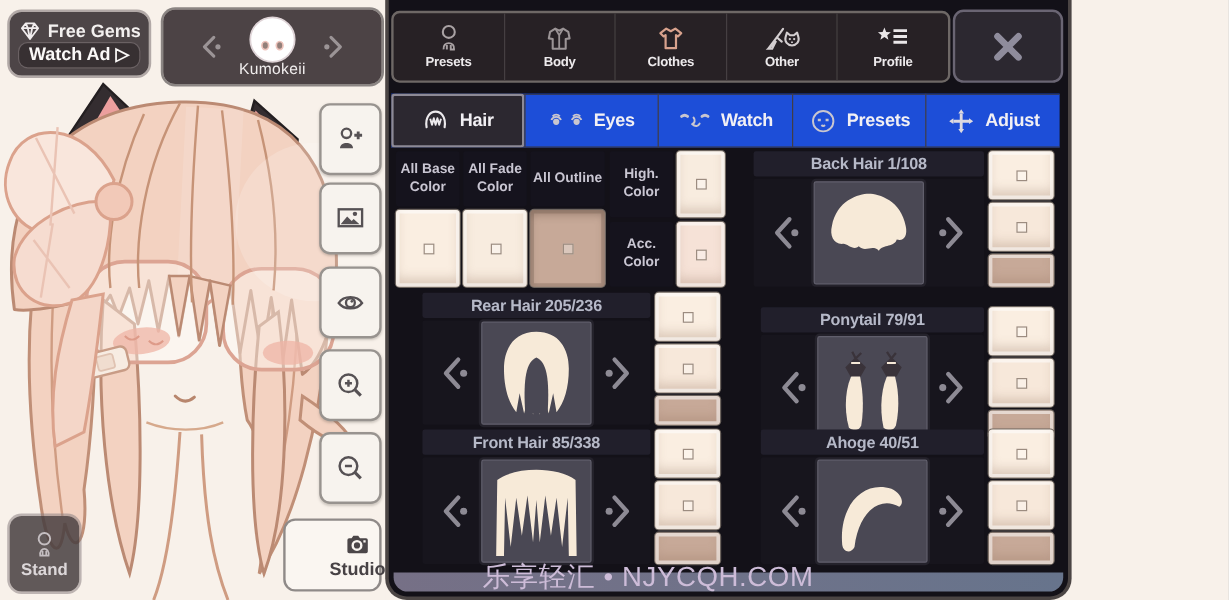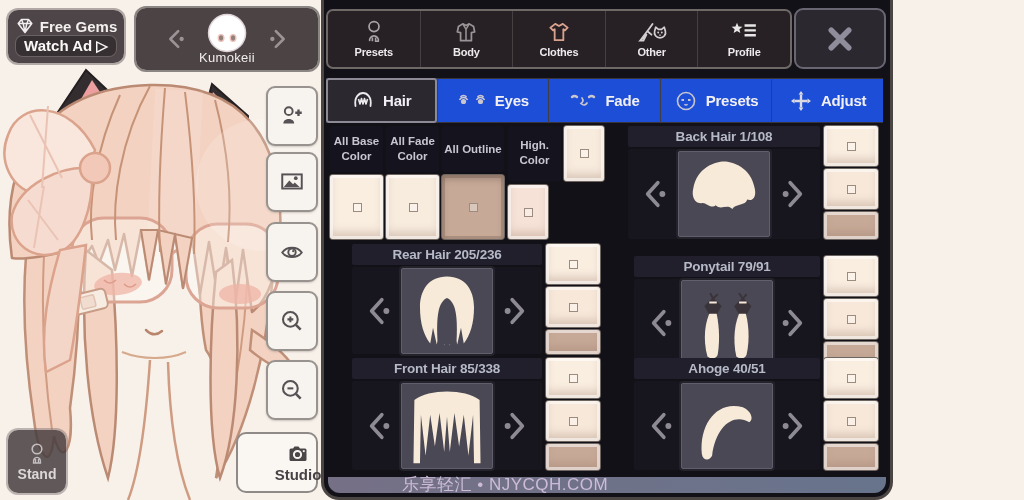--- a/index.html
+++ b/index.html
@@ -94,21 +94,21 @@
   .sec-swatches .swatch:last-child{height:auto;flex:1;}
 
   .sec-backhair{left:282px;top:126px;width:272px;height:113px;}
   .sec-rearhair{left:6px;top:244px;width:270px;height:110px;}
   .sec-ponytail{left:288px;top:244px;width:266px;height:110px;margin-top:12px;}
   .sec-fronthair{left:6px;top:358px;width:270px;height:112px;}
   .sec-ahoge{left:288px;top:358px;width:266px;height:112px;}
 
   .bottom-strip{position:absolute;left:4px;right:4px;bottom:4px;height:16px;
     background:linear-gradient(90deg,#767086,#67748c);border-radius:0 0 12px 12px;}
-  .watermark{position:absolute;left:78px;bottom:1px;color:#cdbcd8;font-size:17px;letter-spacing:.5px;}
+  .watermark{position:absolute;left:78px;bottom:1px;color:#cdbcd8;font-size:23px;letter-spacing:.5px;}
 </style>
 </head>
 <body>
 
 <div class="stage">
 
   <div class="char-area">
     <svg class="char-svg" width="321" height="500" viewBox="0 0 321 500">
       <rect x="0" y="0" width="321" height="500" fill="#f8f1ea"></rect>
 
@@ -315,21 +315,21 @@
             <circle cx="23.5" cy="11.5" r="2.6" fill="#c9c6cf"></circle>
           </svg>
           <span class="lbl">Eyes</span>
         </button>
         <button class="subtab">
           <svg width="28" height="22" viewBox="0 0 28 22">
             <path d="M3,7 C4.5,5.8 6.5,5.8 8,7" fill="none" stroke="#c9c6cf" stroke-width="2.4" stroke-linecap="round"></path>
             <path d="M20,7 C21.5,5.8 23.5,5.8 25,7" fill="none" stroke="#c9c6cf" stroke-width="2.4" stroke-linecap="round"></path>
             <path d="M13,8 C15,10.5 13.5,12.5 12,13.5 C14.5,16 17,15 18,13" fill="none" stroke="#c9c6cf" stroke-width="1.7" stroke-linecap="round"></path>
           </svg>
-          <span class="lbl">Fade</span>
+          <span class="lbl">Watch</span>
         </button>
         <button class="subtab">
           <svg width="24" height="24" viewBox="0 0 24 24">
             <circle cx="12" cy="12" r="8.5" fill="none" stroke="#c9c6cf" stroke-width="1.6"></circle>
             <path d="M7.5,11 H10 M14,11 H16.5" stroke="#c9c6cf" stroke-width="2"></path>
             <path d="M10.5,15.2 C11.5,16.2 12.5,16.2 13.5,15.2" fill="none" stroke="#c9c6cf" stroke-width="1.6"></path>
           </svg>
           <span class="lbl">Presets</span>
         </button>
         <button class="subtab">
@@ -352,20 +352,21 @@
       <div class="pick-col col3">
         <div class="pick-label">All Outline</div>
         <button class="swatch sq inset" style="background: rgb(199, 169, 152);"></button>
       </div>
       <div class="pick-col col4">
         <div class="duo">
           <div class="pick-label">High. Color</div>
           <button class="swatch sq" style="background: rgb(248, 236, 223);"></button>
         </div>
         <div class="duo">
+          <div class="pick-label">Acc. Color</div>
           <button class="swatch sq" style="background: rgb(246, 226, 215);"></button>
         </div>
       </div>
 
       <div class="section sec-backhair">
         <div class="sec-main">
           <div class="sec-head">Back Hair 1/108</div>
           <div class="sec-body">
             <button class="arrow-btn">
               <svg width="30" height="34" viewBox="0 0 26 30">

